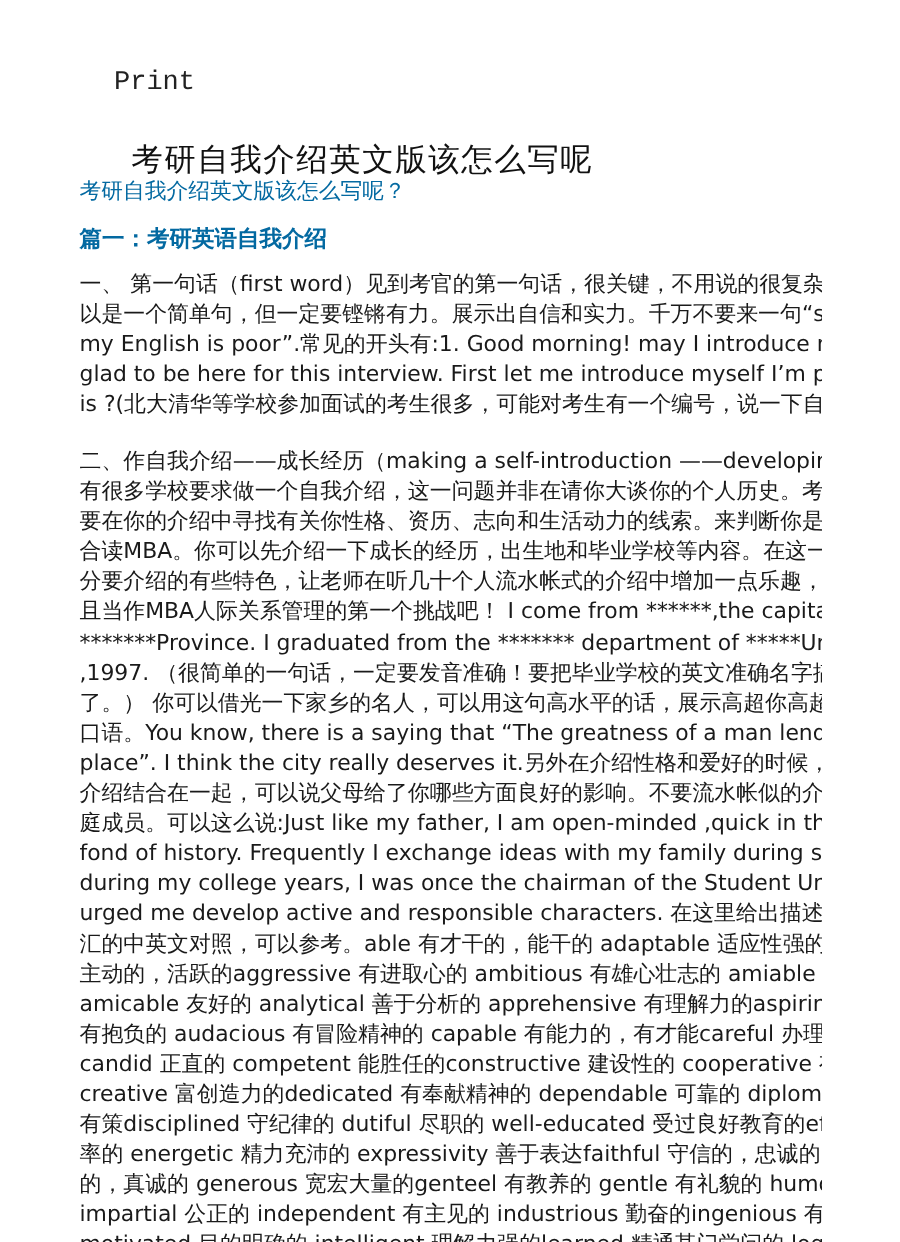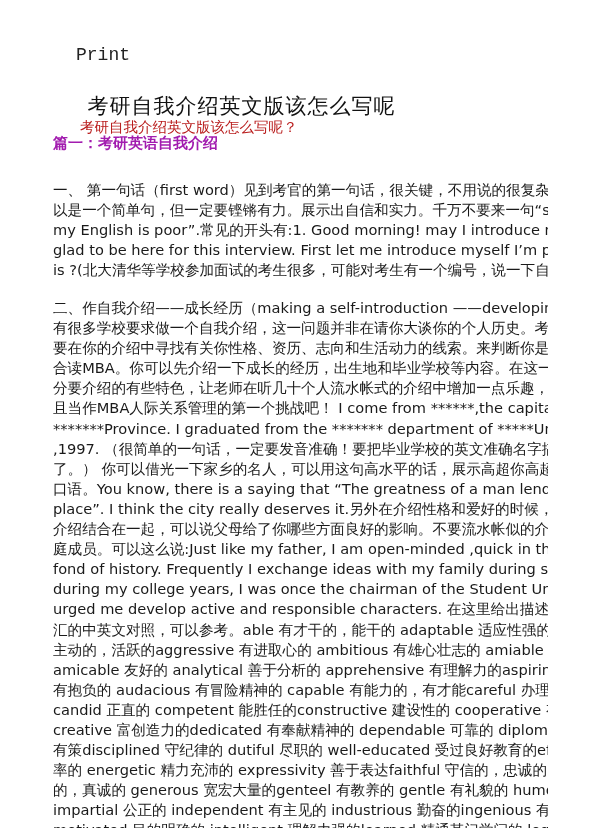--- a/index.html
+++ b/index.html
@@ -41,30 +41,29 @@
       font-size: 21px;
       letter-spacing: 1px;
       color: #111;
       font-weight: normal;
     }
     .subtitle {
       position: absolute;
       left: 53px;
       top: 118px;
       font-size: 14.5px;
-      color: #b91c1c;
-      margin-left: 27px;
+      color: #0369a1;
     }
     .section-heading {
       position: absolute;
       left: 53px;
-      top: 134px;
+      top: 150px;
       font-size: 15px;
       font-weight: bold;
-      color: #a21caf;
+      color: #0369a1;
     }
     .para {
       position: absolute;
       left: 53px;
       width: 495px;
       font-size: 14.6px;
       line-height: 20.1px;
       color: #1a1a1a;
       text-align: justify;
       word-break: break-all;

